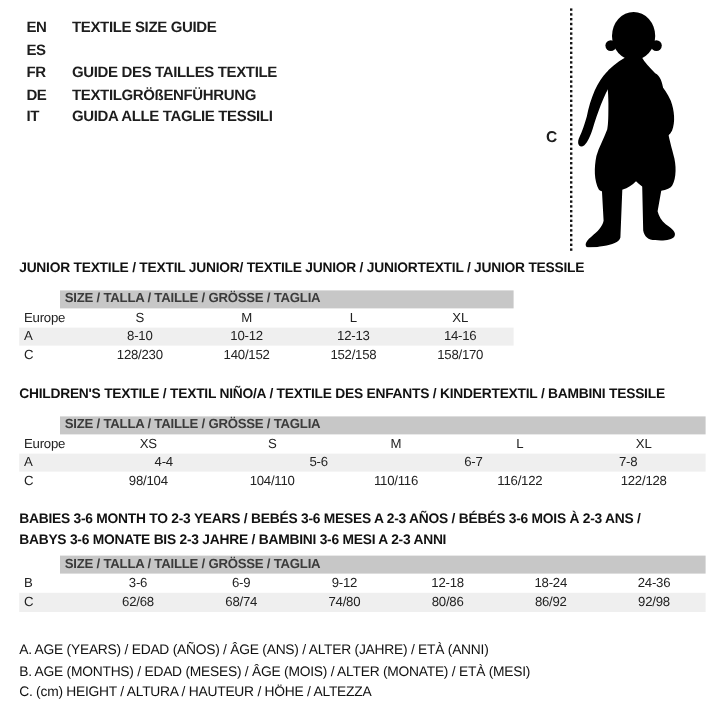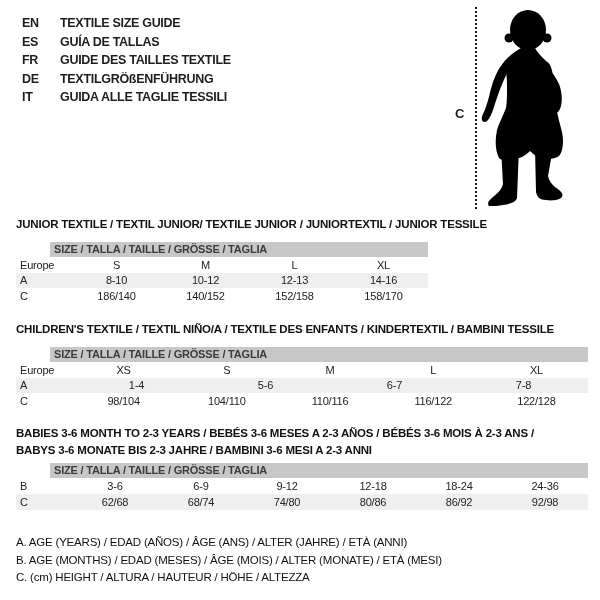--- a/index.html
+++ b/index.html
@@ -35,21 +35,20 @@
 </head>
 <body style="--bar: #c7c7c7; --stripe: #efefef;">
 
 <div class="langs">
   <div class="lang-row">
     <span class="lang-code">EN</span>
     <span class="lang-title">TEXTILE SIZE GUIDE</span>
   </div>
   <div class="lang-row">
     <span class="lang-code">ES</span>
-    <span class="lang-title">GUÍA DE TALLAS</span>
   </div>
   <div class="lang-row">
     <span class="lang-code">FR</span>
     <span class="lang-title">GUIDE DES TAILLES TEXTILE</span>
   </div>
   <div class="lang-row">
     <span class="lang-code">DE</span>
     <span class="lang-title">TEXTILGRÖßENFÜHRUNG</span>
   </div>
   <div class="lang-row">
@@ -88,21 +87,21 @@
   </div>
   <div class="trow h15 stripe">
     <div class="lbl">A</div>
     <div class="val">8-10</div>
     <div class="val">10-12</div>
     <div class="val">12-13</div>
     <div class="val">14-16</div>
   </div>
   <div class="trow">
     <div class="lbl">C</div>
-    <div class="val">186/140</div>
+    <div class="val">128/230</div>
     <div class="val">140/152</div>
     <div class="val">152/158</div>
     <div class="val">158/170</div>
   </div>
 </div>
 
 <div class="sec-title" style="top:321px;">
   <div>CHILDREN'S TEXTILE / TEXTIL NIÑO/A / TEXTILE DES ENFANTS / KINDERTEXTIL / BAMBINI TESSILE</div>
 </div>
 <div class="size-table" style="top:347px;width:572px;">
@@ -110,21 +109,21 @@
   <div class="trow">
     <div class="lbl">Europe</div>
     <div class="val">XS</div>
     <div class="val">S</div>
     <div class="val">M</div>
     <div class="val">L</div>
     <div class="val">XL</div>
   </div>
   <div class="trow h15 stripe">
     <div class="lbl">A</div>
-    <div class="val">1-4</div>
+    <div class="val">4-4</div>
     <div class="val">5-6</div>
     <div class="val">6-7</div>
     <div class="val">7-8</div>
   </div>
   <div class="trow">
     <div class="lbl">C</div>
     <div class="val">98/104</div>
     <div class="val">104/110</div>
     <div class="val">110/116</div>
     <div class="val">116/122</div>

